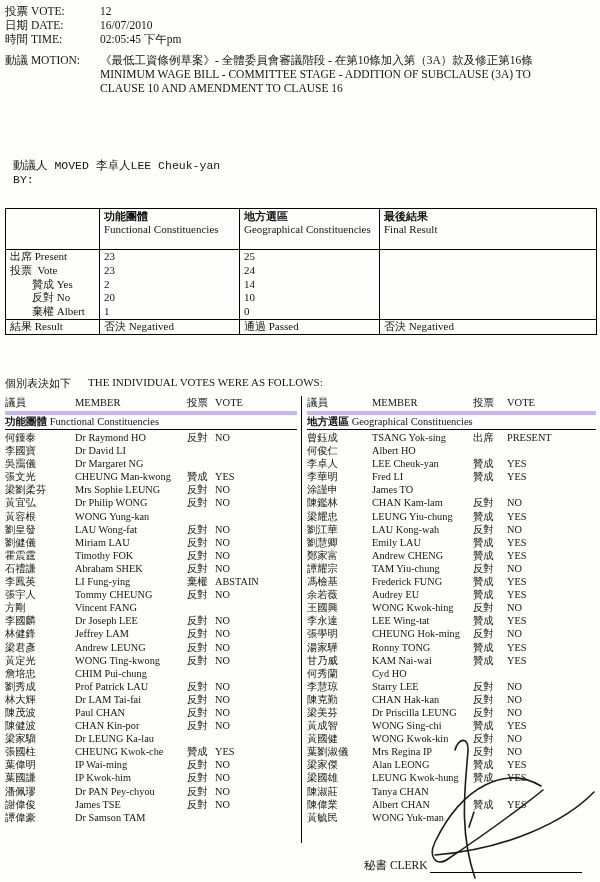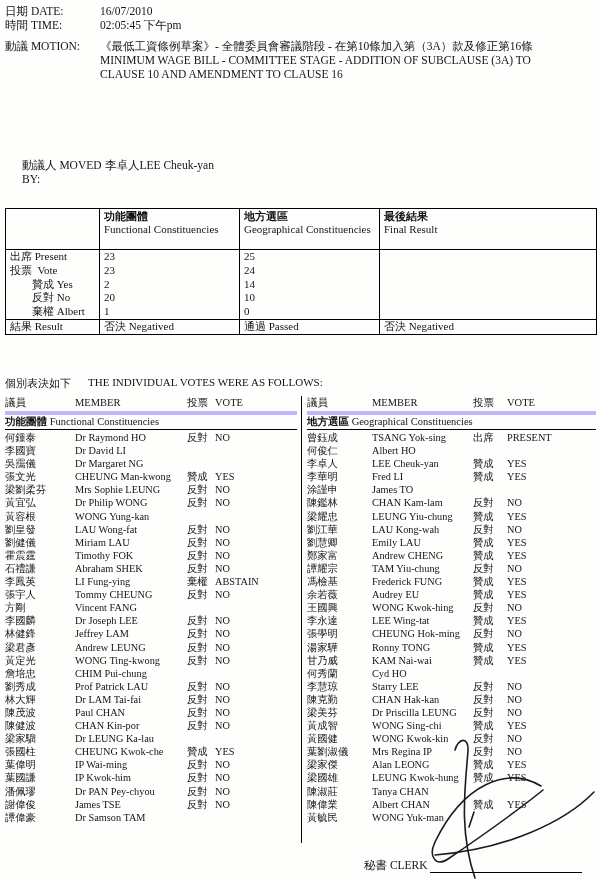--- a/index.html
+++ b/index.html
@@ -8,21 +8,21 @@
     font-family:"Liberation Serif","DejaVu Serif",serif;color:#141414;
     overflow:hidden;
   }
   
   .meta{position:absolute;left:5px;top:4px;font-size:11.5px;line-height:14px;}
   .meta-row{display:flex;}
   .meta-row .lbl{width:95px;flex:0 0 95px;}
   .motion-block{display:flex;margin-top:7px;}
   .motion-lines{width:490px;}
   
-  .movedby{position:absolute;left:22px;top:158px;font-size:11.5px;display:flex;}
+  .movedby{position:absolute;left:13px;top:158px;font-size:11.5px;display:flex;font-family:Liberation Mono, monospace;}
   .movedby .lbl{width:83px;flex:0 0 83px;}
   
   .sumtable{position:absolute;left:5px;top:208px;width:590px;border:1.5px solid #000;}
   .sum-head{display:grid;grid-template-columns:93px 140px 140px auto;height:40px;border-bottom:1.5px solid #000;}
   .sum-head .cell{padding:1px 4px;font-size:11px;line-height:13px;border-left:1px solid #000;}
   .sum-head .cell:first-child{border-left:none;}
   .sum-head .zh{font-weight:bold;display:block;}
   .sum-row{display:grid;grid-template-columns:93px 140px 140px auto;height:13.8px;font-size:11px;line-height:13.8px;}
   .sum-row .cell{padding:0 4px;border-left:1px solid #000;overflow:hidden;white-space:pre;}
   .sum-row .cell:first-child{border-left:none;}
@@ -47,20 +47,24 @@
   .clerk .line{display:inline-block;width:152px;height:13px;border-bottom:1.3px solid #000;margin-left:2px;}
   .signature{position:absolute;left:395px;top:726px;pointer-events:none;}
 </style>
 </head>
 <body>
 
 <div class="page">
 
   <div class="meta">
     <div class="meta-row">
+      <span class="lbl">投票 VOTE:</span>
+      <span class="val">12</span>
+    </div>
+    <div class="meta-row">
       <span class="lbl">日期 DATE:</span>
       <span class="val">16/07/2010</span>
     </div>
     <div class="meta-row">
       <span class="lbl">時間 TIME:</span>
       <span class="val">02:05:45 下午pm</span>
     </div>
     <div class="motion-block">
       <span class="lbl" style="width:95px;flex:0 0 95px;">動議 MOTION:</span>
       <div class="motion-lines">

